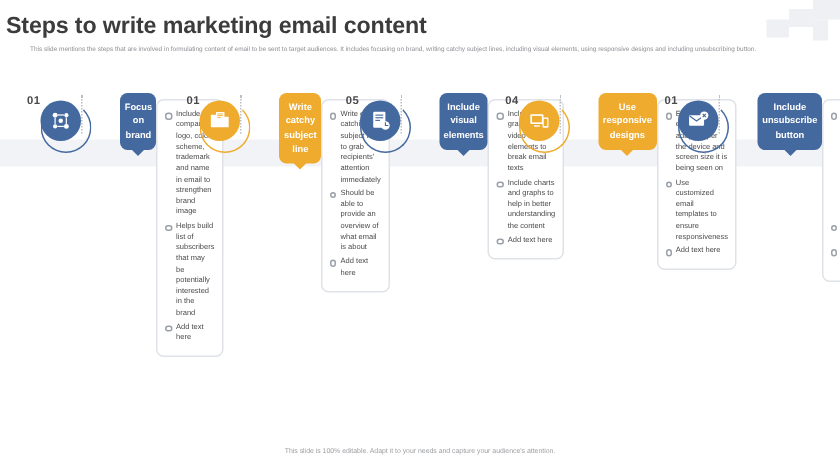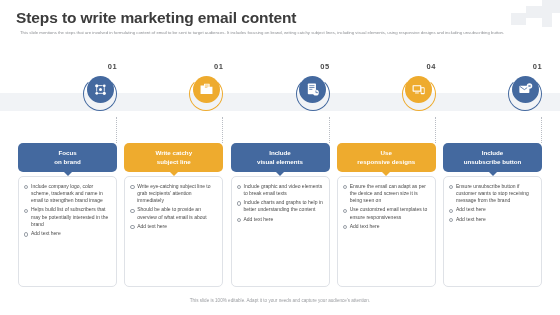--- a/index.html
+++ b/index.html
@@ -17,42 +17,42 @@
 
   
   .deco { position: absolute; background: #eef0f3; }
   .deco.d1 { right: 0;    top: 0;  width: 18px; height: 13px; }
   .deco.d2 { right: 18px; top: 6px; width: 16px; height: 12px; }
   .deco.d3 { right: 34px; top: 13px; width: 15px; height: 12px; }
   .deco.d4 { right: 8px;  top: 13px; width: 10px; height: 14px; }
 
   
   .title {
-    position: absolute; left: 16px; top: 9px;
+    position: absolute; left: 4px; top: 9px;
     font-size: 15.5px; font-weight: 700; color: #3c3c3c;
     letter-spacing: -0.1px;
   }
   .subtitle {
     position: absolute; left: 20px; top: 30px; width: 512px;
     font-size: 4.3px; line-height: 1.55; color: #8d8f93;
   }
 
   
   .band {
     position: absolute; left: 0; top: 93px; width: 560px; height: 18px;
     background: #f1f3f6;
   }
 
   
   .cols {
     position: absolute; left: 18px; top: 62px;
     width: 524px; height: 225px;
     display: flex; justify-content: space-between;
   }
-  .col { width: 99px; position: relative; display: flex; flex-direction: column; align-items: flex-end; }
+  .col { width: 99px; position: relative; display: flex; flex-direction: row; align-items: flex-start; }
 
   .num { font-size: 7.5px; font-weight: 700; color: #4a4a4a; letter-spacing: 0.4px; }
 
   .iconwrap {
     position: relative; margin-top: 5px;
     width: 34px; height: 40px;
     display: flex; align-items: flex-start; justify-content: center;
   }
   .circle {
     position: relative; z-index: 2;

